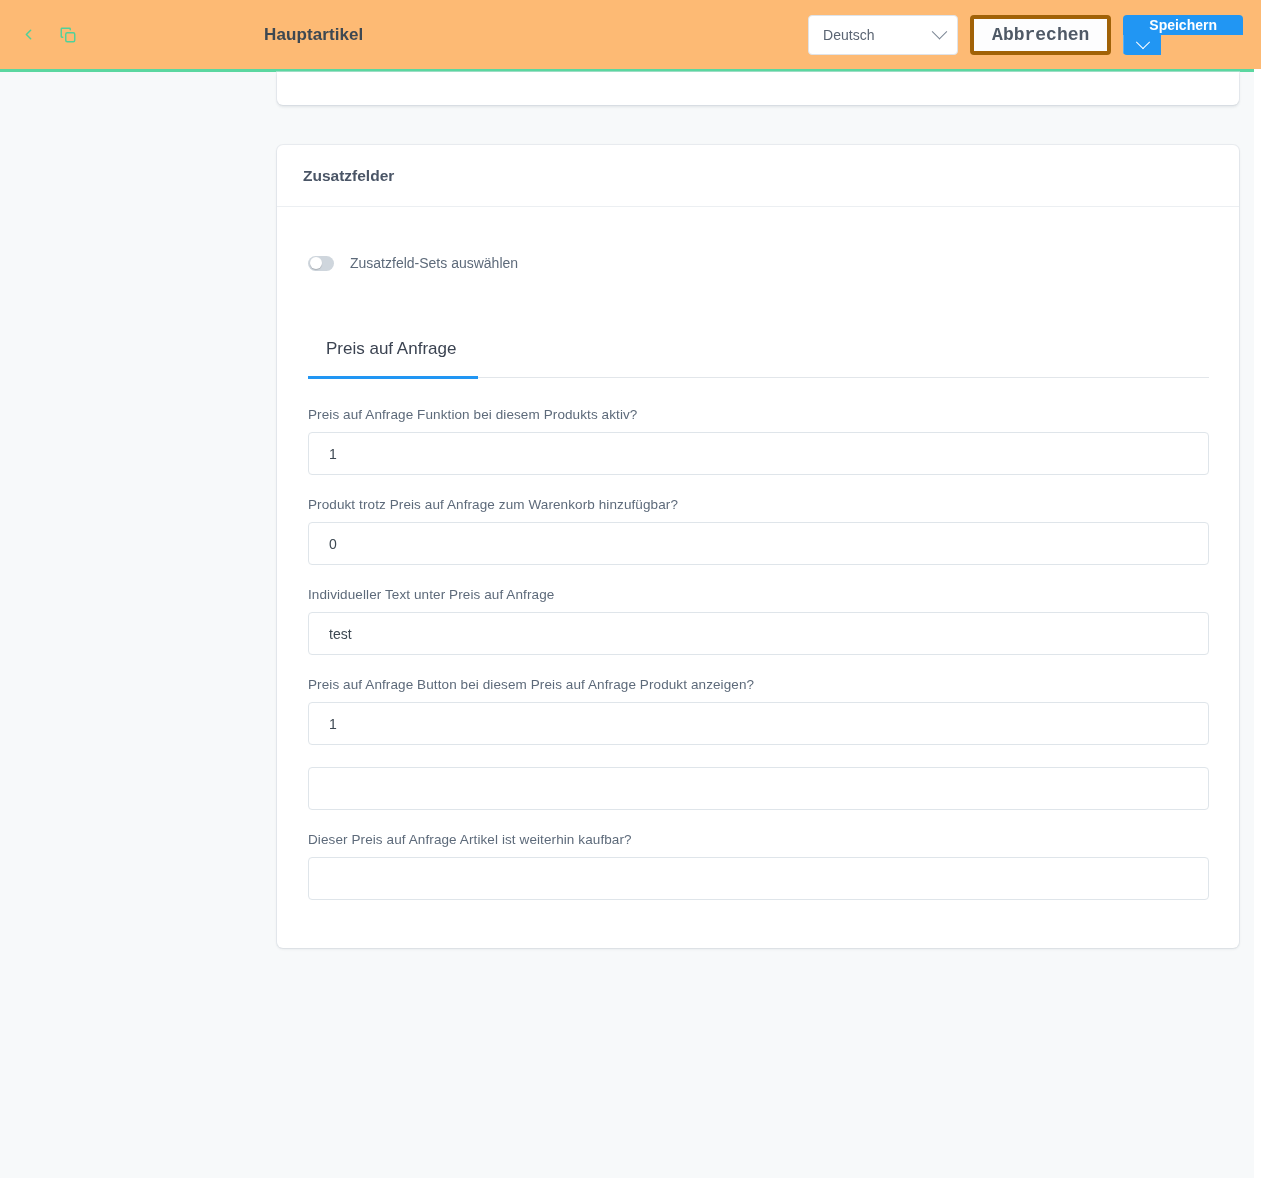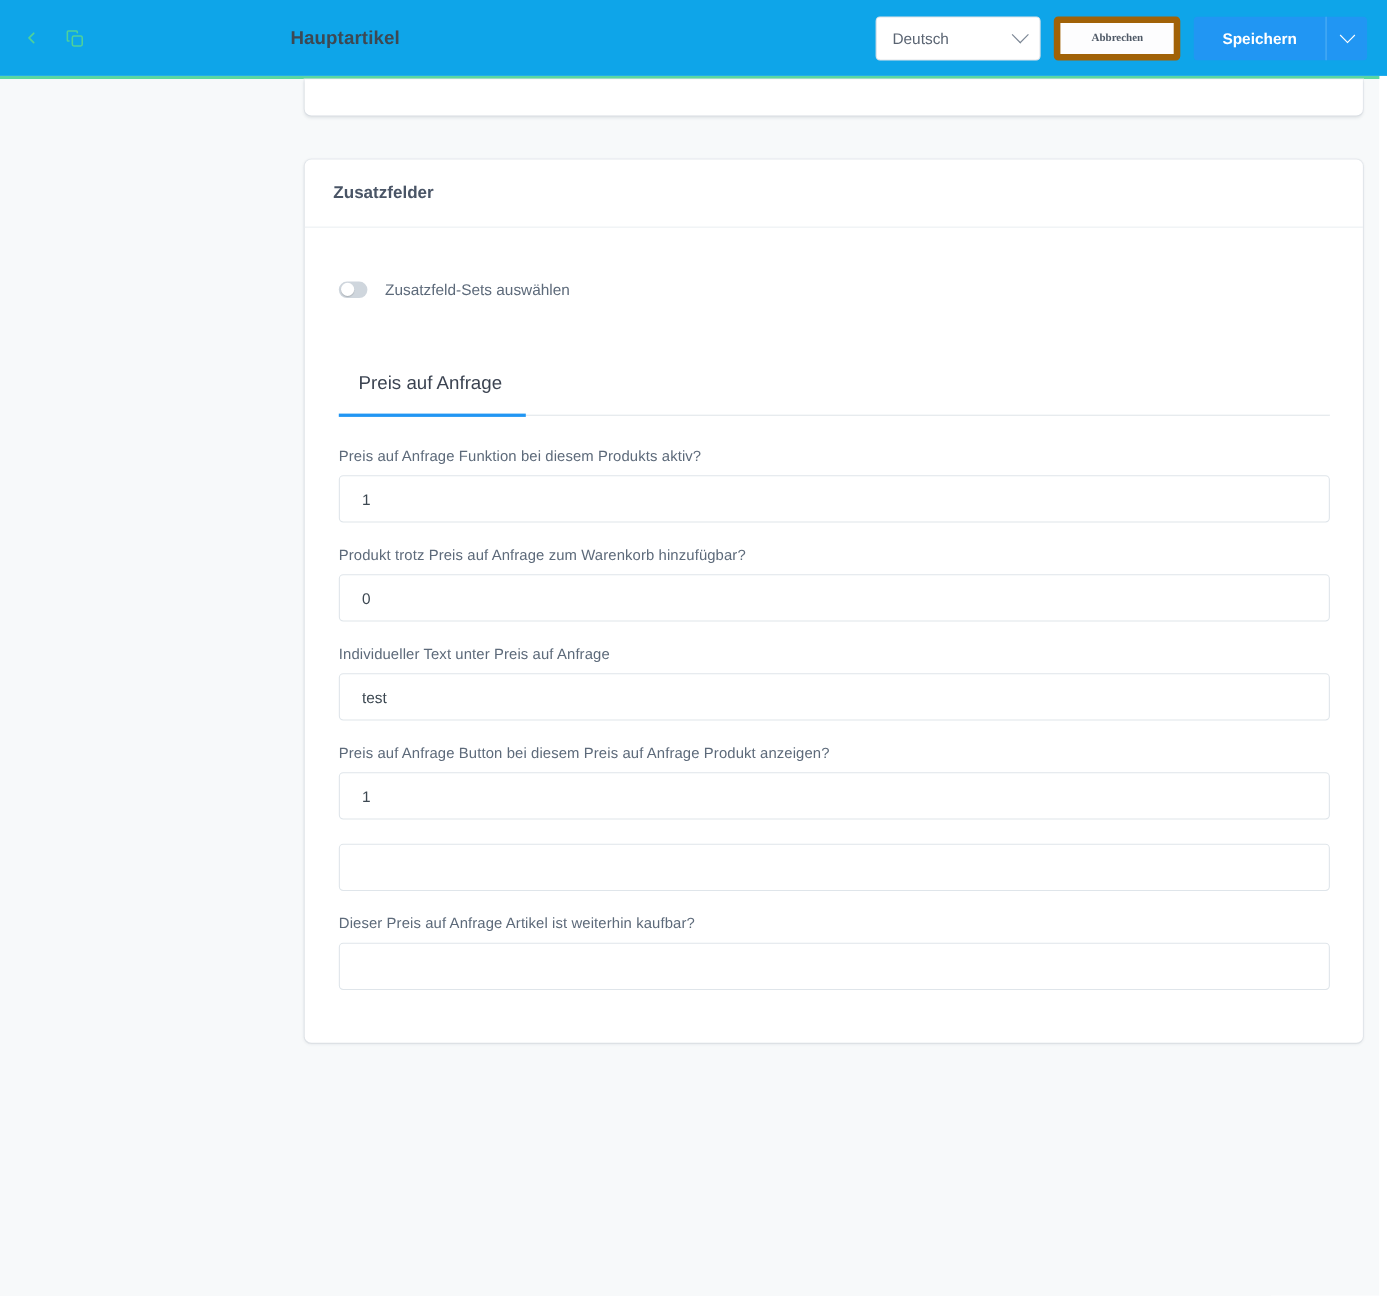--- a/index.html
+++ b/index.html
@@ -14,21 +14,21 @@
     font-family: "Liberation Sans", sans-serif;
     background: #ffffff;
     color: #4a5568;
     -webkit-font-smoothing: antialiased;
   }
 
   
   .topbar {
     position: relative;
     height: 69px;
-    background: #0ea5e9;
+    background: #fdba74;
     display: flex;
     align-items: center;
     padding: 0 18px 0 14px;
   }
 
   .topbar-left {
     display: flex;
     align-items: center;
     gap: 12px;
     width: 250px;
@@ -83,36 +83,37 @@
     width: 11px;
     height: 11px;
     border-right: 1.6px solid #7b8694;
     border-bottom: 1.6px solid #7b8694;
     transform: rotate(45deg) translate(-2px,-2px);
   }
 
   .btn-cancel {
     height: 40px;
     min-width: 115px;
-    border: 6px solid #a16207;
+    border: 4px solid #a16207;
     border-radius: 4px;
     background: #fdfdfe;
-    font-size: 10px;
+    font-size: 18px;
     font-weight: 600;
     color: #4f5966;
     cursor: pointer;
-    font-family: Liberation Serif, serif;
+    font-family: Liberation Mono, monospace;
     padding: 0 18px;
   }
 
   .save-group {
     display: flex;
     height: 40px;
     border-radius: 4px;
     overflow: hidden;
+    flex-direction: column;
   }
 
   .btn-save {
     background: #2196f3;
     color: #fff;
     border: none;
     font-size: 14px;
     font-weight: 600;
     padding: 0 26px;
     cursor: pointer;

